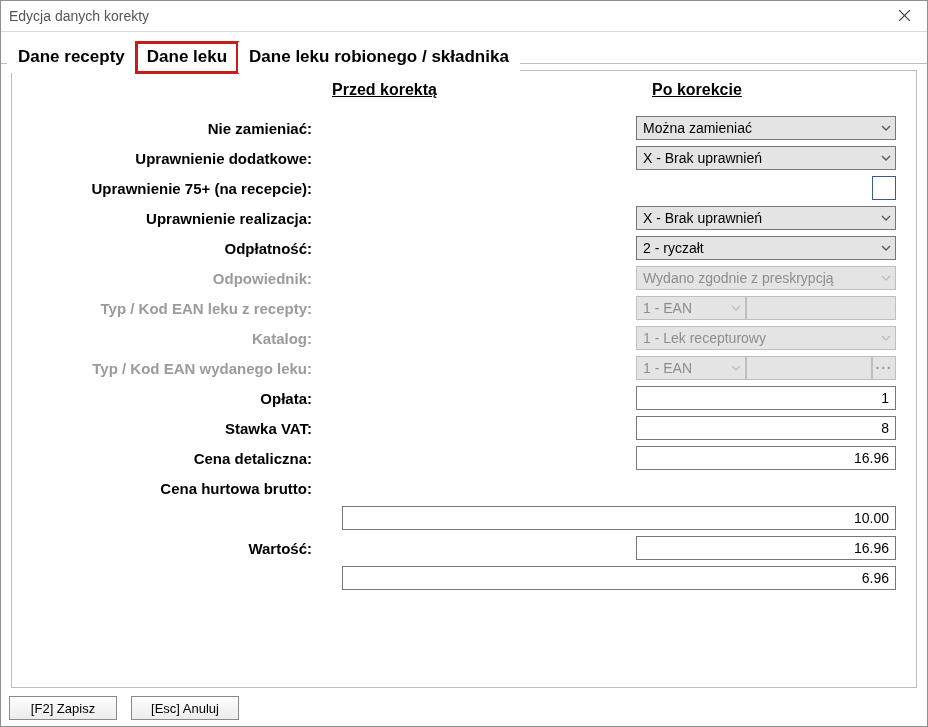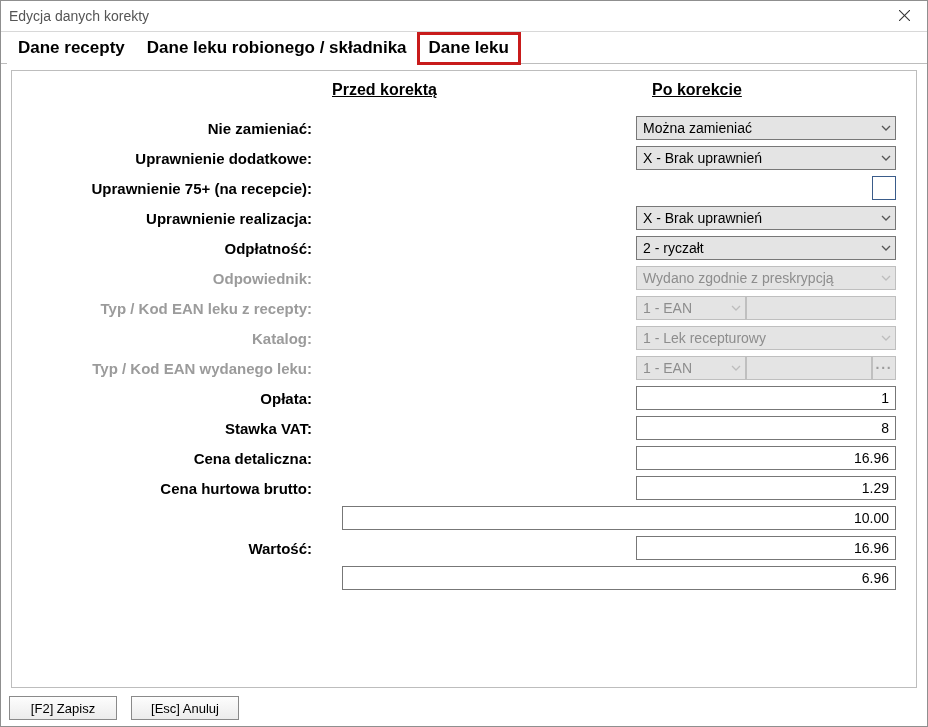--- a/index.html
+++ b/index.html
@@ -44,21 +44,21 @@
     display: flex;
     padding-left: 6px;
     border-bottom: 1px solid #bdbdbd;
     font-weight: 700;
     font-size: 17px;
   }
   .tab {
     padding: 4px 10px 5px 10px;
     border: 1px solid transparent;
     position: relative;
-    top: 1px;
+    top: 10px;
     background: #ffffff;
   }
   .tab.active {
     border: 1px solid #bdbdbd;
     border-bottom: 1px solid #ffffff;
   }
   .tab.highlight {
     outline: 3px solid #c81b1b;
     outline-offset: -2px;
   }
@@ -211,22 +211,22 @@
         <svg viewBox="0 0 10 10">
             <line x1="0" y1="0" x2="10" y2="10" stroke="currentColor" stroke-width="1"></line>
             <line x1="10" y1="0" x2="0" y2="10" stroke="currentColor" stroke-width="1"></line>
           </svg>
       </span>
     </div>
   </div>
 
   <div class="tabs">
     <div class="tab">Dane recepty</div>
+    <div class="tab active highlight">Dane leku</div>
     <div class="tab">Dane leku robionego / składnika</div>
-    <div class="tab active highlight">Dane leku</div>
   </div>
 
   <div class="content-outer">
     <div class="content">
 
       <div class="col-headers">
         <div class="spacer-labels"></div>
         <div class="before-header">Przed korektą</div>
         <div class="spacer-before"></div>
         <div class="after-header">Po korekcie</div>
@@ -395,25 +395,20 @@
         <div class="after-cell">
           <div class="numbox">
               <span>16.96</span>
             </div>
         </div>
       </div>
 
       <div class="row">
         <div class="label">Cena hurtowa brutto:</div>
         <div class="before-cell"></div>
-        <div class="after-cell">
-          <div class="numbox">
-              <span>1.29</span>
-            </div>
-        </div>
       </div>
 
       <div class="row">
         <div class="before-cell"></div>
         <div class="after-cell">
           <div class="numbox">
               <span>10.00</span>
             </div>
         </div>
       </div>

